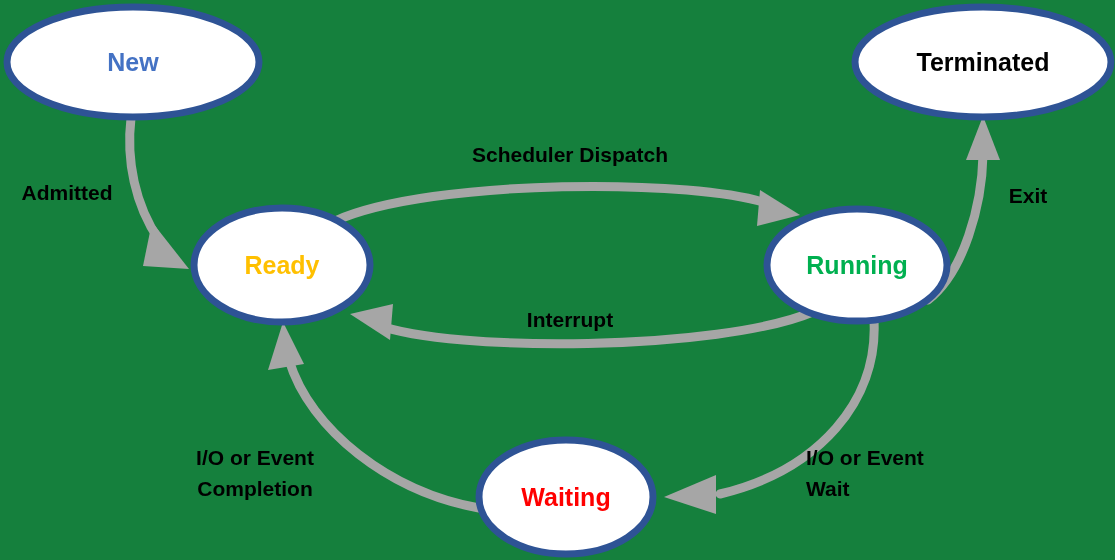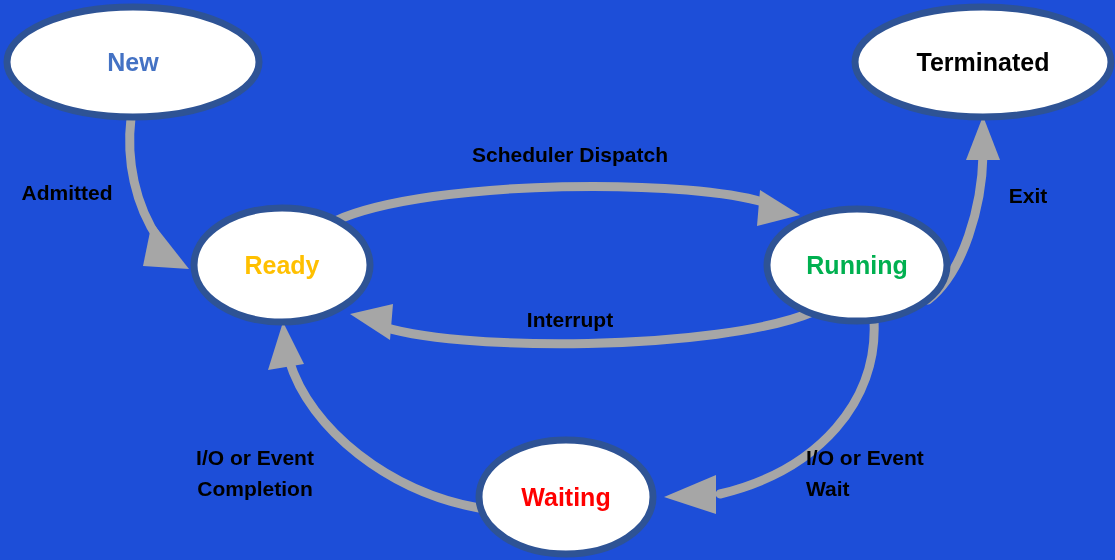--- a/index.html
+++ b/index.html
@@ -7,21 +7,21 @@
     padding: 0;
     background: #ffffff;
   }
   body {
     font-family: "Liberation Sans", sans-serif;
   }
   #diagram-root {
     position: relative;
     width: 1115px;
     height: 560px;
-    background: #1d4ed8;
+    background: #15803d;
     overflow: hidden;
   }
   #diagram-svg {
     position: absolute;
     top: 0;
     left: 0;
     width: 1115px;
     height: 560px;
     display: block;
   }

